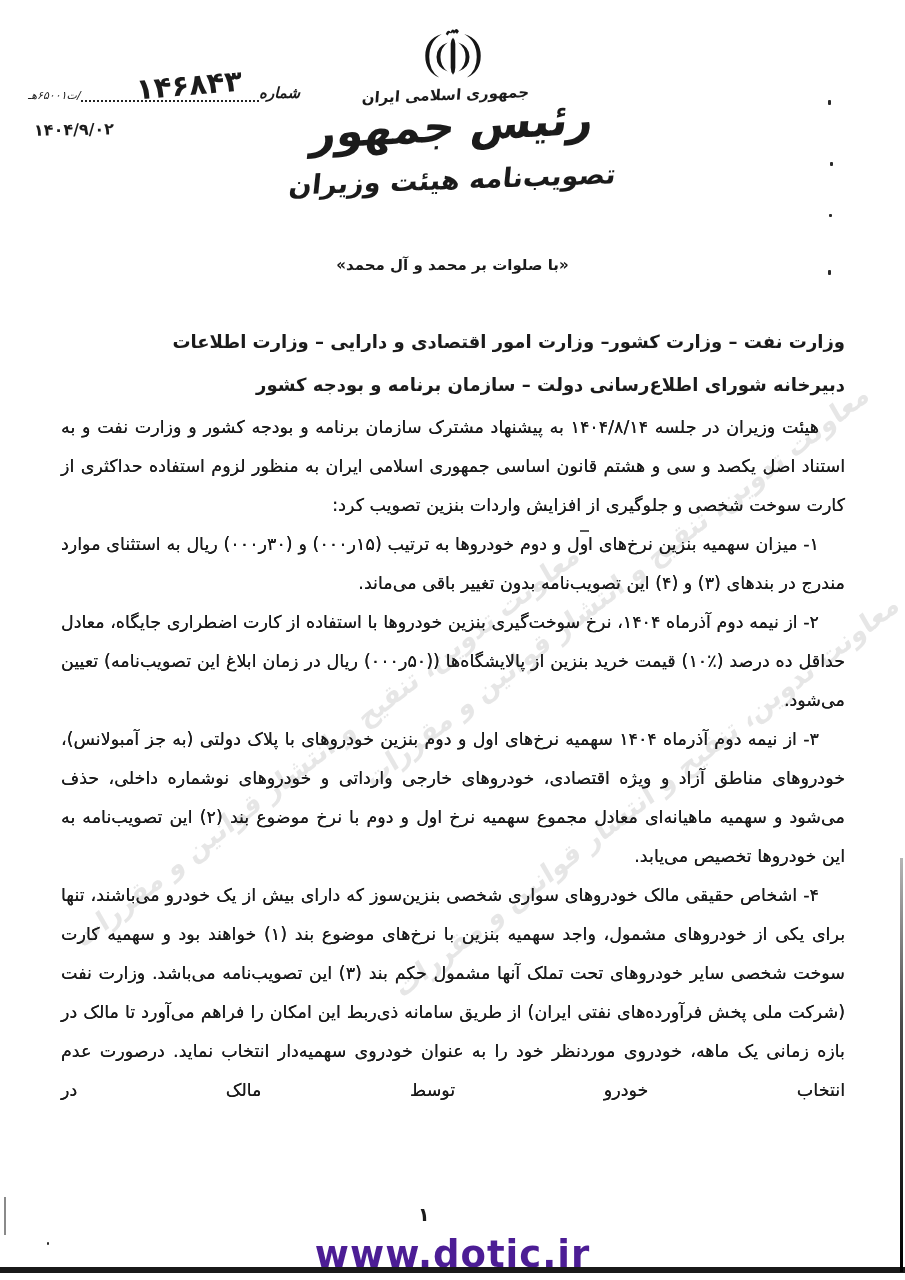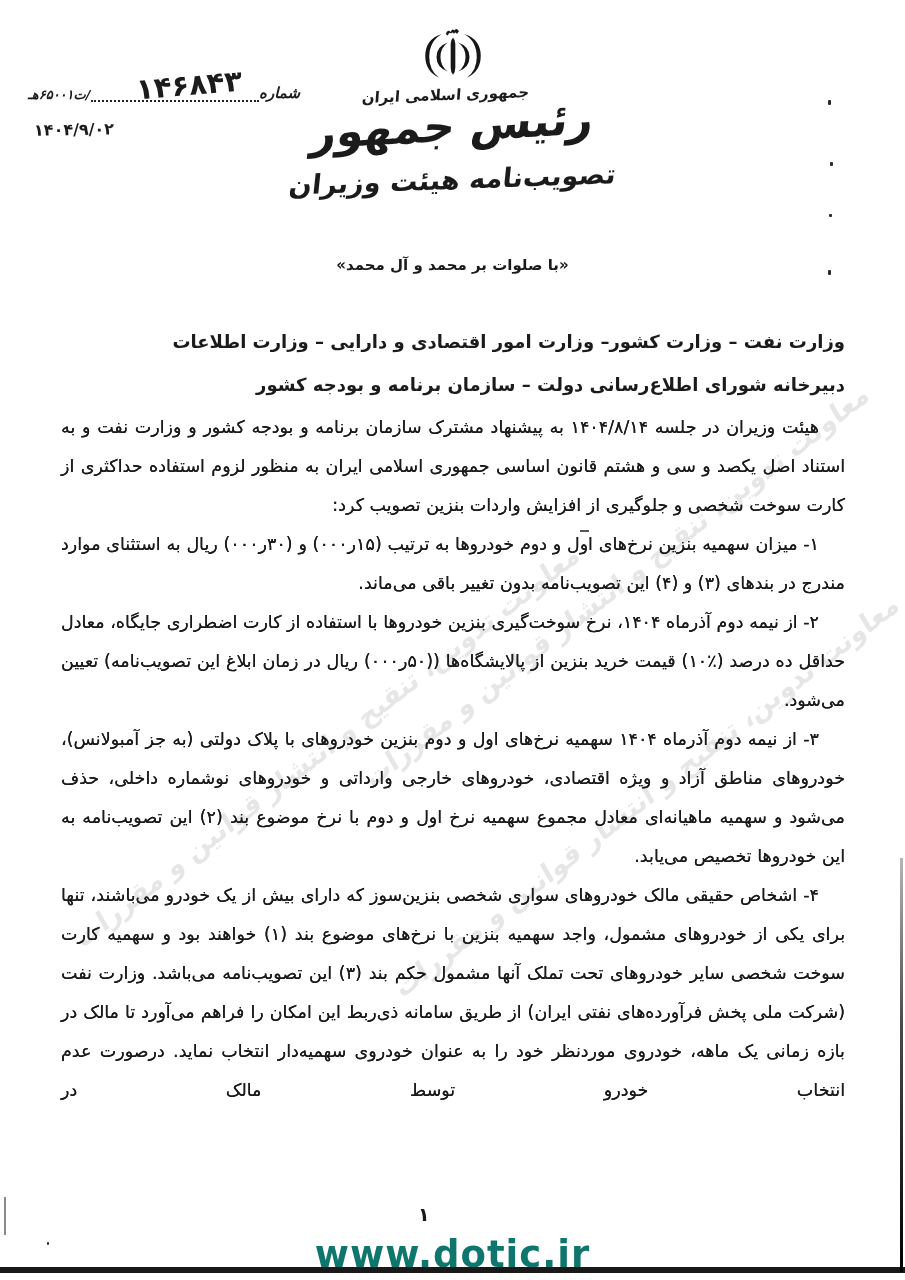--- a/index.html
+++ b/index.html
@@ -18,21 +18,21 @@
   .doctype{position:absolute;top:164px;left:0;right:0;font-size:27px;font-weight:bold;
     transform:skewX(-8deg) rotate(-2deg);}
   .bismillah{position:absolute;top:227px;left:0;right:0;text-align:center;font-size:15px;font-weight:bold;}
   .salawat{position:absolute;top:256px;left:0;right:0;text-align:center;font-size:15px;font-weight:bold;}
 
   
   .stamp{position:absolute;top:84px;left:28px;width:272px;direction:rtl;}
   .stamp-row{display:flex;align-items:flex-end;margin-bottom:10px;}
   .stamp-label{font-weight:bold;font-style:italic;font-size:15px;margin-left:0;white-space:nowrap;}
   .dots{flex:1;border-bottom:2.5px dotted #222;height:15px;}
-  .stamp-suffix{font-size:13px;font-weight:bold;font-style:italic;white-space:nowrap;}
+  .stamp-suffix{font-size:11px;font-weight:normal;font-style:italic;white-space:nowrap;}
   .hand-number{position:absolute;top:-16px;right:58px;font-size:29px;font-weight:bold;
     letter-spacing:6px;transform:rotate(-5deg);white-space:nowrap;}
   .hand-date{position:absolute;top:36px;left:6px;font-size:16px;font-weight:bold;
     letter-spacing:2px;transform:rotate(-1deg);white-space:nowrap;direction:rtl;unicode-bidi:plaintext;}
 
   
   .addressees{position:absolute;top:320px;left:60px;right:60px;direction:rtl;text-align:right;
     font-weight:bold;font-size:18px;line-height:43px;}
 
   
@@ -107,21 +107,21 @@
 
   <div class="body-text">
     <p>هیئت وزیران در جلسه ۱۴۰۴/۸/۱۴ به پیشنهاد مشترک سازمان برنامه و بودجه کشور و وزارت نفت و به استناد اصل یکصد و سی و هشتم قانون اساسی جمهوری اسلامی ایران به منظور لزوم استفاده حداکثری از کارت سوخت شخصی و جلوگیری از افزایش واردات بنزین تصویب کرد:</p>
     <p>۱- میزان سهمیه بنزین نرخ‌های اول و دوم خودروها به ترتیب (۱۵ر۰۰۰) و (۳۰ر۰۰۰) ریال به استثنای موارد مندرج در بندهای (۳) و (۴) این تصویب‌نامه بدون تغییر باقی می‌ماند.</p>
     <p>۲- از نیمه دوم آذرماه ۱۴۰۴، نرخ سوخت‌گیری بنزین خودروها با استفاده از کارت اضطراری جایگاه، معادل حداقل ده درصد (٪۱۰) قیمت خرید بنزین از پالایشگاه‌ها ((۵۰ر۰۰۰) ریال در زمان ابلاغ این تصویب‌نامه) تعیین می‌شود.</p>
     <p>۳- از نیمه دوم آذرماه ۱۴۰۴ سهمیه نرخ‌های اول و دوم بنزین خودروهای با پلاک دولتی (به جز آمبولانس)، خودروهای مناطق آزاد و ویژه اقتصادی، خودروهای خارجی وارداتی و خودروهای نوشماره داخلی، حذف می‌شود و سهمیه ماهیانه‌ای معادل مجموع سهمیه نرخ اول و دوم با نرخ موضوع بند (۲) این تصویب‌نامه به این خودروها تخصیص می‌یابد.</p>
     <p class="cont">۴- اشخاص حقیقی مالک خودروهای سواری شخصی بنزین‌سوز که دارای بیش از یک خودرو می‌باشند، تنها برای یکی از خودروهای مشمول، واجد سهمیه بنزین با نرخ‌های موضوع بند (۱) خواهند بود و سهمیه کارت سوخت شخصی سایر خودروهای تحت تملک آنها مشمول حکم بند (۳) این تصویب‌نامه می‌باشد. وزارت نفت (شرکت ملی پخش فرآورده‌های نفتی ایران) از طریق سامانه ذی‌ربط این امکان را فراهم می‌آورد تا مالک در بازه زمانی یک ماهه، خودروی موردنظر خود را به عنوان خودروی سهمیه‌دار انتخاب نماید. درصورت عدم انتخاب خودرو توسط مالک در</p>
   </div>
 
   <div class="page-number">۱</div>
-  <div class="dotic" style="color:#0f766e">www.dotic.ir</div>
+  <div class="dotic" style="color:#4c1d95">www.dotic.ir</div>
 
   <div class="bottom-bar"></div>
   <div class="right-border"></div>
   <div class="left-line"></div>
   <div class="dash-artifact"></div>
   <div class="speck" style="left:828px;top:100px;width:3px;height:5px;"></div>
   <div class="speck" style="left:830px;top:162px;width:3px;height:4px;"></div>
   <div class="speck" style="left:829px;top:214px;width:3px;height:3px;"></div>
   <div class="speck" style="left:828px;top:270px;width:3px;height:5px;"></div>
   <div class="speck" style="left:47px;top:1242px;width:2px;height:3px;"></div>

